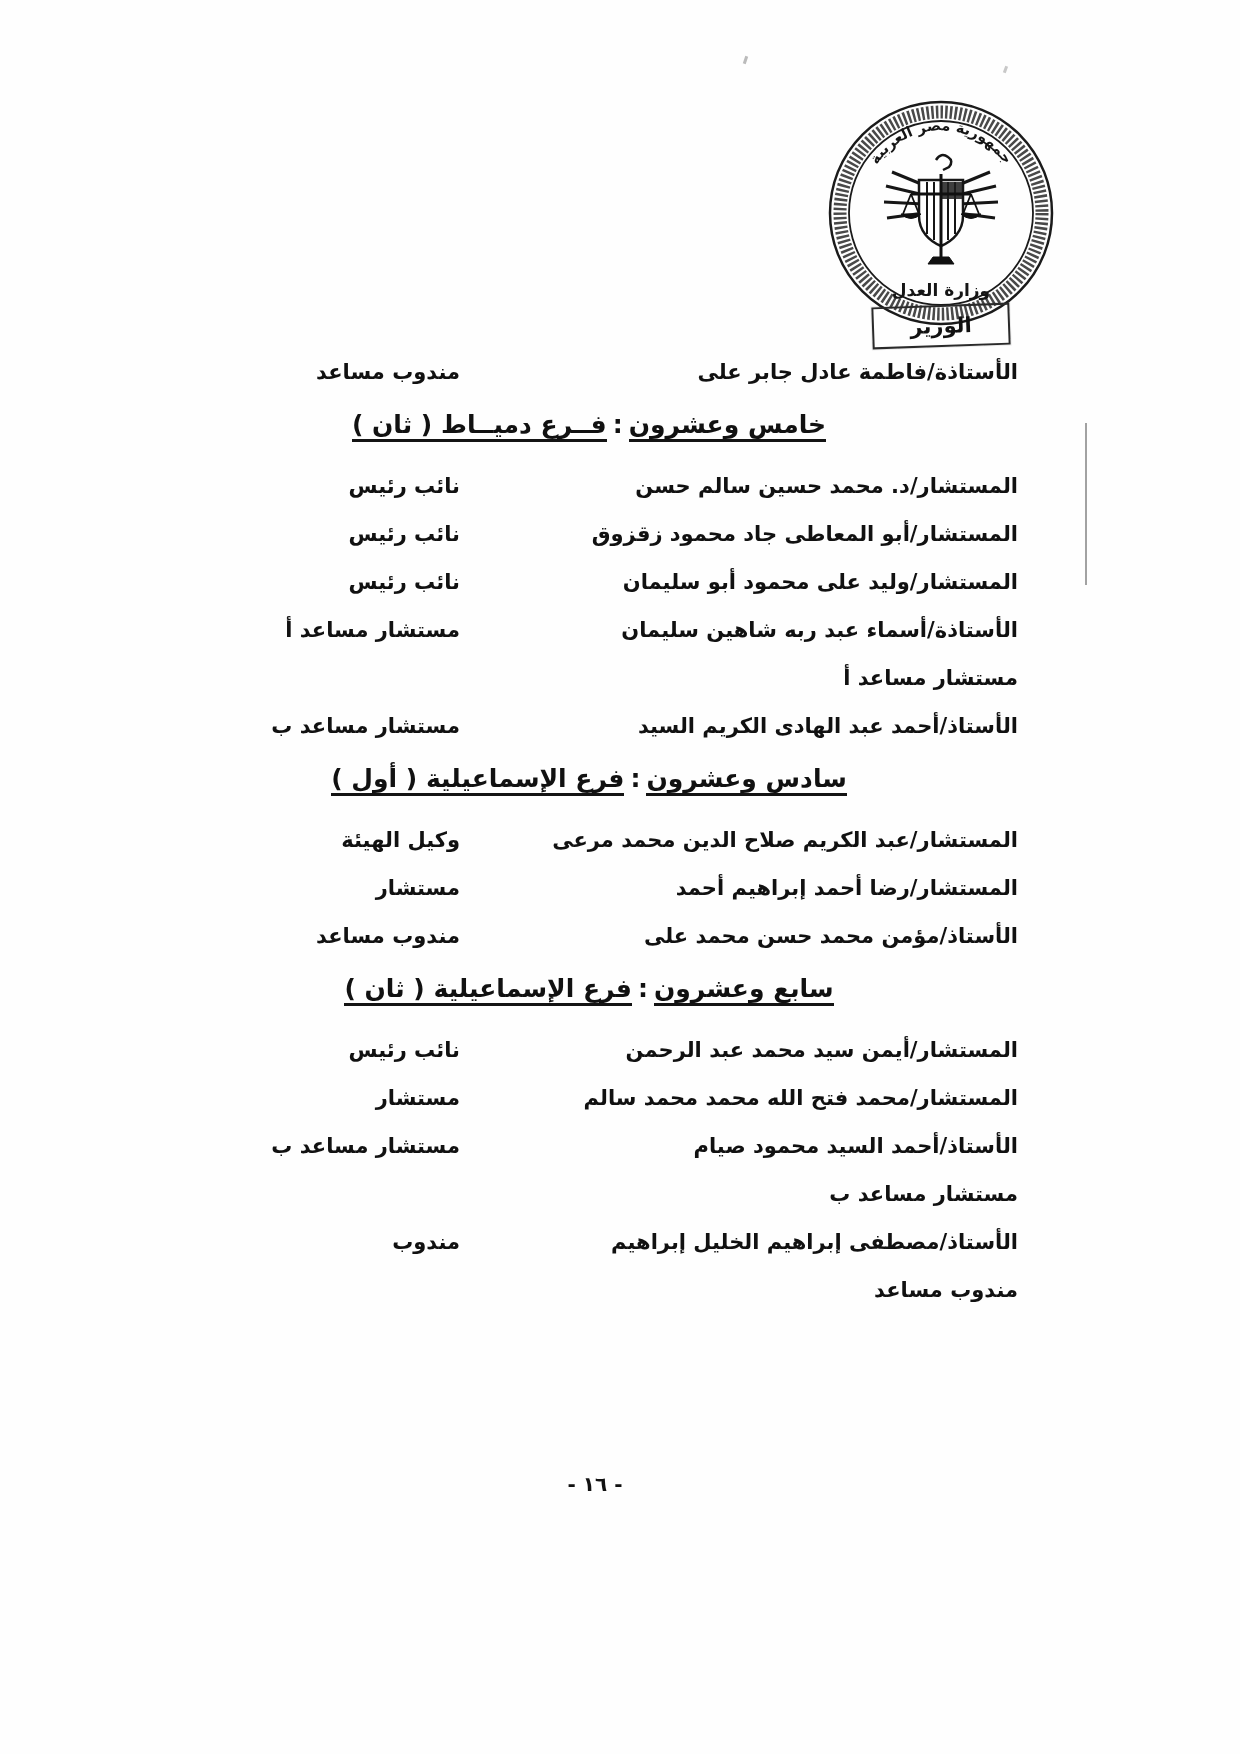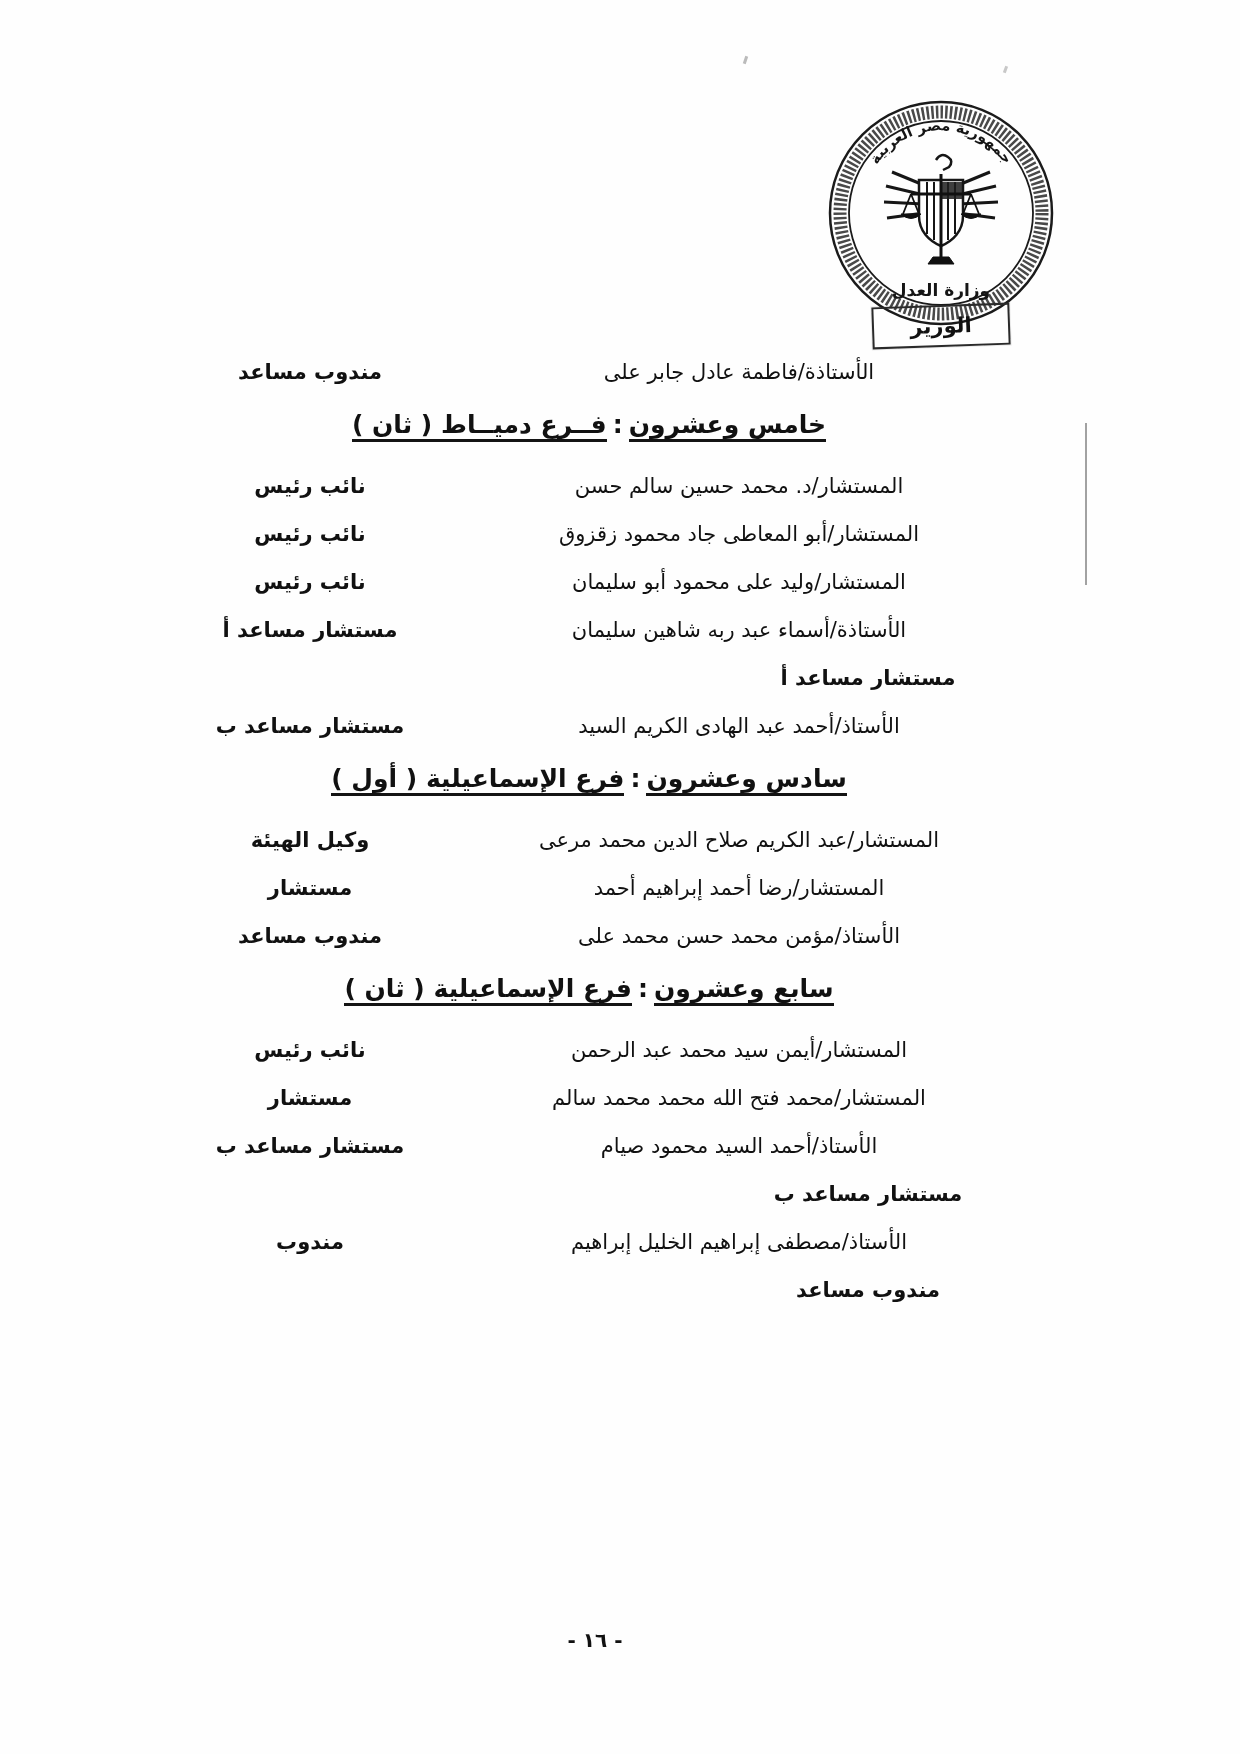--- a/index.html
+++ b/index.html
@@ -30,46 +30,46 @@
   
   .content {
     position: absolute; top: 348px; left: 160px; width: 858px;
     direction: rtl;
   }
   .row {
     display: flex; direction: rtl; align-items: center;
     height: 48px;
   }
   .member-name {
-    flex: 1; text-align: center;
-    font-size: 21px; font-weight: normal;
+    flex: 1; text-align: right;
+    font-size: 21px; font-weight: bold;
     letter-spacing: 0.2px;
     white-space: nowrap;
   }
   .member-position {
-    width: 300px; flex: 0 0 300px; text-align: center;
+    width: 300px; flex: 0 0 300px; 
     font-size: 21px; font-weight: bold;
     white-space: nowrap;
   }
   .section-heading {
     margin-top: 14px; margin-bottom: 4px; height: 48px;
     display: flex; align-items: flex-start; justify-content: center;
     font-size: 25px; font-weight: bold;
     direction: rtl;
   }
   .section-heading .u {
     border-bottom: 3px solid #141414;
   }
   .section-heading .colon {
     padding: 0 6px;
   }
 
   
   .page-number {
-    position: absolute; top: 1628px; left: 0; width: 1190px;
+    position: absolute; top: 1472px; left: 0; width: 1190px;
     text-align: center;
     font-size: 20px; font-weight: bold;
     letter-spacing: 2px;
   }
 
   
   .artifact-vline {
     position: absolute; left: 1085px; top: 423px;
     width: 2px; height: 162px; background: #555; opacity: 0.55;
   }

